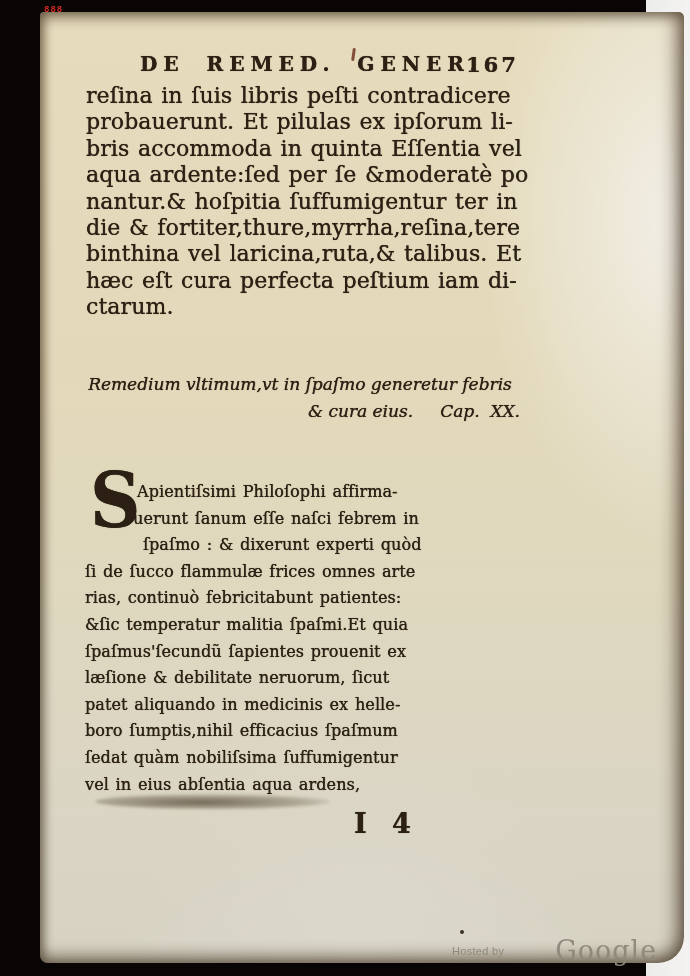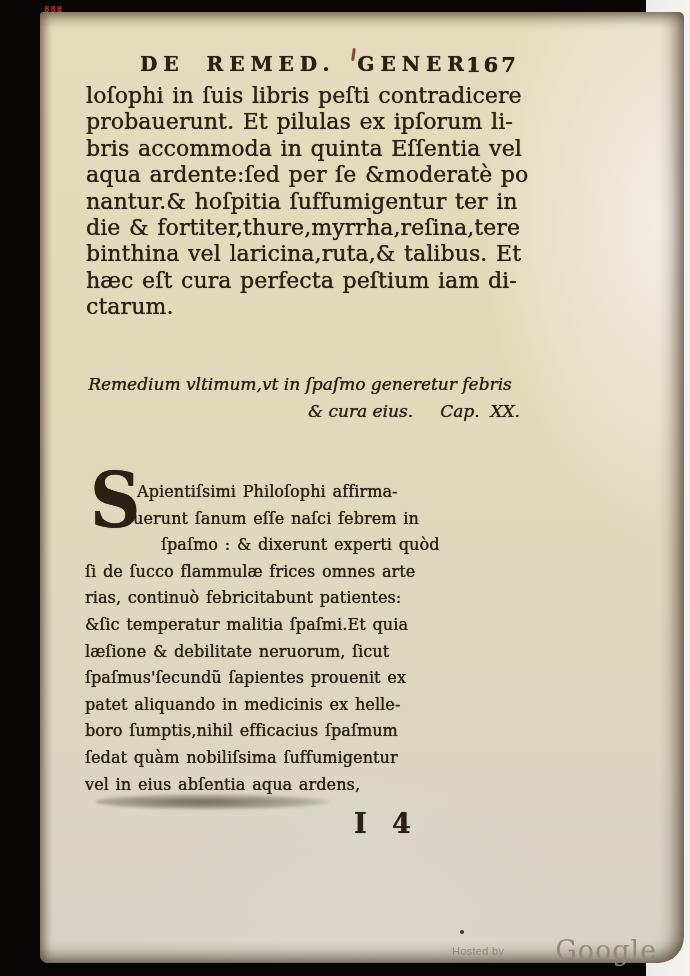--- a/index.html
+++ b/index.html
@@ -36,21 +36,21 @@
   .chapter-heading{position:absolute;left:40px;top:359px;width:440px;text-align:center;
     font-style:italic;font-size:17px;line-height:27px;}
   .ch-line2{white-space:pre;text-align:right;}
   
   .dropcap{position:absolute;left:50px;top:451px;font-size:76px;line-height:1;font-weight:bold;
     transform:scaleX(.92);transform-origin:left top;}
   .para2{position:absolute;left:45px;top:467px;width:445px;font-size:16px;line-height:26.6px;}
   .para2 .line{white-space:nowrap;letter-spacing:.1px;word-spacing:1.5px;}
   .para2 .ind-a{margin-left:52px;}
   .para2 .ind-b{margin-left:48px;}
-  .para2 .ind-c{margin-left:76px;}
+  .para2 .ind-c{margin-left:58px;}
   .ink-smudge{position:absolute;left:55px;top:782px;width:235px;height:15px;border-radius:50%;
     background:radial-gradient(ellipse at 45% 55%, rgba(46,30,12,.6), rgba(46,30,12,.25) 55%, rgba(46,30,12,0) 80%);
     filter:blur(1.5px);}
   .signature{position:absolute;left:314px;top:796px;font-size:27px;font-weight:bold;
     word-spacing:16px;white-space:pre;}
   .speck{position:absolute;left:420px;top:918px;width:4px;height:4px;border-radius:50%;background:#3a3226;}
   
   .watermark{position:absolute;left:412px;top:925px;display:flex;align-items:center;gap:23px;
     color:#8d887a;opacity:.95;}
   .watermark *{text-shadow:none;}
@@ -67,21 +67,21 @@
 
   <div class="red-label">888</div>
 
   <div class="page">
 
     <span class="header-title">DE REMED. GENER.</span>
     <span class="header-page-number">167</span>
     <div class="blemish-top"></div>
 
     <div class="para1">
-      <div class="line">loſophi in ſuis libris peſti contradicere</div>
+      <div class="line">reſina in ſuis libris peſti contradicere</div>
       <div class="line">probauerunt.  Et pilulas ex ipſorum li-</div>
       <div class="line">bris accommoda in quinta Eſſentia vel</div>
       <div class="line">aqua ardente:ſed per ſe &amp;moderatè po</div>
       <div class="line">nantur.&amp; hoſpitia ſuffumigentur ter in</div>
       <div class="line">die &amp; fortiter,thure,myrrha,reſina,tere</div>
       <div class="line">binthina vel laricina,ruta,&amp; talibus.  Et</div>
       <div class="line">hæc eſt cura perfecta peſtium iam di-</div>
       <div class="line">ctarum.</div>
     </div>
 
@@ -92,22 +92,22 @@
 
     <div class="dropcap">S</div>
 
     <div class="para2">
       <div class="line ind-a">Apientiſsimi Philoſophi affirma-</div>
       <div class="line ind-b">uerunt ſanum eſſe naſci febrem in</div>
       <div class="line ind-c">ſpaſmo : &amp; dixerunt experti quòd</div>
       <div class="line">ſi de ſucco flammulæ frices omnes arte</div>
       <div class="line">rias, continuò febricitabunt patientes:</div>
       <div class="line">&amp;ſic temperatur malitia ſpaſmi.Et quia</div>
+      <div class="line">ſpaſmus'ſecundũ ſapientes prouenit ex</div>
       <div class="line">læſione &amp; debilitate neruorum, ſicut</div>
-      <div class="line">ſpaſmus'ſecundũ ſapientes prouenit ex</div>
       <div class="line">patet aliquando in medicinis ex helle-</div>
       <div class="line">boro ſumptis,nihil efficacius ſpaſmum</div>
       <div class="line">ſedat quàm nobiliſsima ſuffumigentur</div>
       <div class="line">vel in eius abſentia aqua ardens,</div>
     </div>
 
     <div class="ink-smudge"></div>
 
     <div class="signature">I 4</div>
 

